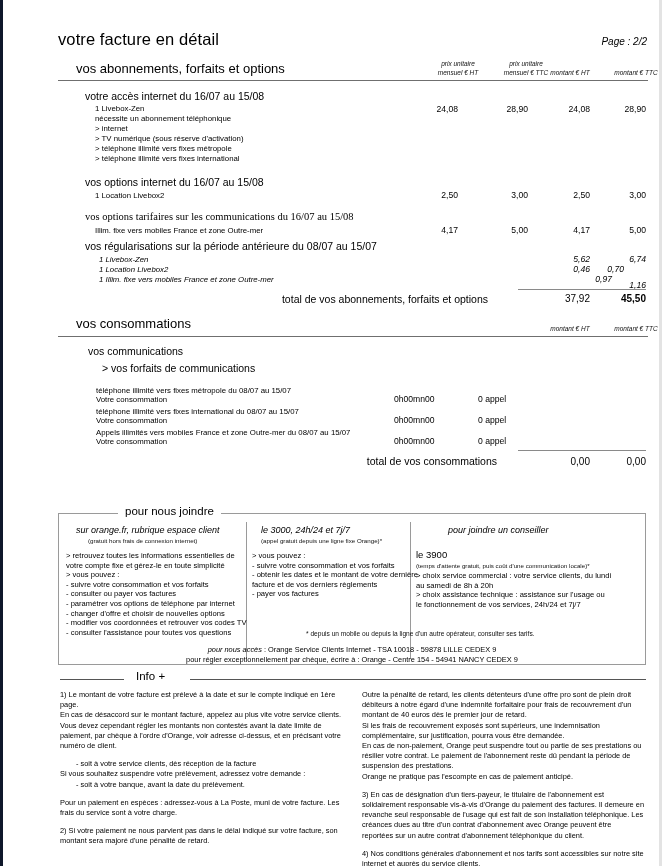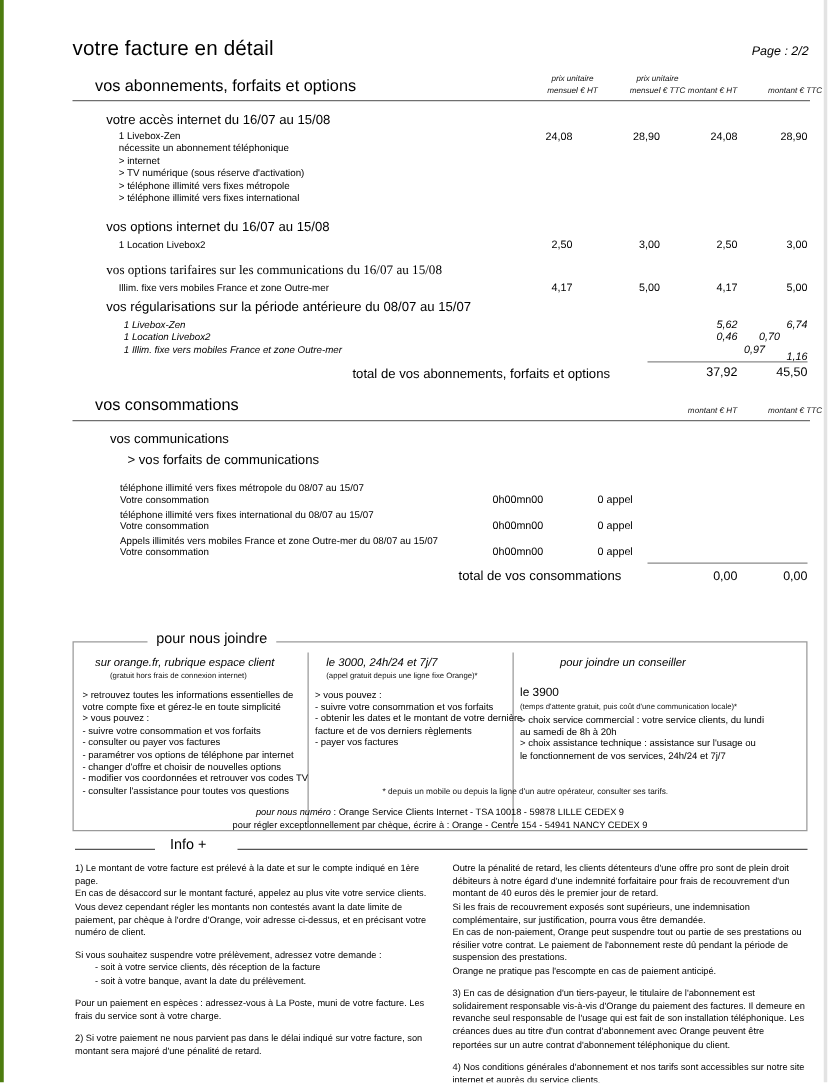--- a/index.html
+++ b/index.html
@@ -10,21 +10,21 @@
   body {
     font-family: "Liberation Sans", sans-serif;
     color: #1a1a1a;
   }
   .page {
     position: relative;
     width: 662px;
     height: 866px;
     background: #ffffff;
     box-sizing: border-box;
-    border-left: 3px solid #4d7c0f;
+    border-left: 3px solid #0f172a;
     border-right: 3px solid #e3e3e3;
     overflow: hidden;
   }
   .sheet {
     position: absolute;
     left: 55px;
     top: 0;
     width: 590px;
     height: 866px;
   }
@@ -272,21 +272,21 @@
     <div class="sub ital" style="left:41px; top:265px;">1 Location Livebox2</div>
     <div class="num ital" style="left:470px; top:264px; width:62px;">0,46</div>
     <div class="num ital" style="left:524px; top:264px; width:42px;">0,70</div>
     <div class="sub ital" style="left:41px; top:275px;">1 Illim. fixe vers mobiles France et zone Outre-mer</div>
     <div class="num ital" style="left:492px; top:274px; width:62px;">0,97</div>
     <div class="num ital" style="left:524px; top:280px; width:64px;">1,16</div>
 
     <div class="thin-rule" style="left:460px; top:289px; width:128px;"></div>
     <div class="total-lbl" style="left:120px; top:293px; width:310px;">total de vos abonnements, forfaits et options</div>
     <div class="total-num" style="left:466px; top:293px; width:66px;">37,92</div>
-    <div class="total-num" style="left:520px; top:293px; width:68px;">45,50</div>
+    <div class="total-num" style="left:520px; top:293px; width:68px;font-weight:bold;">45,50</div>
 
     <div class="sect-title" style="left:18px; top:316px;">vos consommations</div>
     <div class="rule" style="top:336px;"></div>
     <div class="colhead" style="left:462px; top:325px; width:100px;">montant € HT</div>
     <div class="colhead" style="left:528px; top:325px; width:100px;">montant € TTC</div>
 
     <div class="lbl" style="left:30px; top:345px;">vos communications</div>
     <div class="lbl" style="left:44px; top:362px;">&gt; vos forfaits de communications</div>
 
     <div class="sub" style="left:38px; top:386px;">téléphone illimité vers fixes métropole du 08/07 au 15/07</div>
@@ -342,32 +342,32 @@
     <div class="ct-phone" style="left:358px; top:549px;">le 3900</div>
     <div class="ct-sub" style="left:358px; top:562px;">(temps d'attente gratuit, puis coût d'une communication locale)*</div>
     <div class="ct-body" style="left:358px; top:571px; width:230px;">
       <div>&gt; choix service commercial : votre service clients, du lundi</div>
       <div>au samedi de 8h à 20h</div>
       <div>&gt; choix assistance technique : assistance sur l'usage ou</div>
       <div>le fonctionnement de vos services, 24h/24 et 7j/7</div>
     </div>
 
     <div class="ct-note" style="left:248px; top:630px;">* depuis un mobile ou depuis la ligne d'un autre opérateur, consulter ses tarifs.</div>
-    <div class="write-line" style="top:645px;"><i>pour nous numéro</i><span> : Orange Service Clients Internet  -  TSA 10018 - 59878 LILLE CEDEX 9</span></div>
+    <div class="write-line" style="top:645px;"><i>pour nous accès</i><span> : Orange Service Clients Internet  -  TSA 10018 - 59878 LILLE CEDEX 9</span></div>
     <div class="write-line" style="top:655px;">pour régler exceptionnellement par chèque, écrire à : Orange - Centre 154 - 54941 NANCY CEDEX 9</div>
 
     <div class="info-rule-l"></div>
     <div class="info-title">Info +</div>
     <div class="info-rule-r"></div>
 
     <div class="legal-col left">
       <p>1) Le montant de votre facture est prélevé à la date et sur le compte indiqué en 1ère page.</p>
       <p style="margin-top:-8px;">En cas de désaccord sur le montant facturé, appelez au plus vite votre service clients. Vous devez cependant régler les montants non contestés avant la date limite de paiement, par chèque à l'ordre d'Orange, voir adresse ci-dessus, et en précisant votre numéro de client.</p>
+      <p class="tight indent">- soit à votre service clients, dès réception de la facture</p>
       <p class="tight">Si vous souhaitez suspendre votre prélèvement, adressez votre demande :</p>
-      <p class="tight indent">- soit à votre service clients, dès réception de la facture</p>
       <p class="indent">- soit à votre banque, avant la date du prélèvement.</p>
       <p>Pour un paiement en espèces : adressez-vous à La Poste, muni de votre facture. Les frais du service sont à votre charge.</p>
       <p>2) Si votre paiement ne nous parvient pas dans le délai indiqué sur votre facture, son montant sera majoré d'une pénalité de retard.</p>
     </div>
 
     <div class="legal-col right">
       <p class="tight">Outre la pénalité de retard, les clients détenteurs d'une offre pro sont de plein droit débiteurs à notre égard d'une indemnité forfaitaire pour frais de recouvrement d'un montant de 40 euros dès le premier jour de retard.</p>
       <p class="tight">Si les frais de recouvrement exposés sont supérieurs, une indemnisation complémentaire, sur justification, pourra vous être demandée.</p>
       <p class="tight">En cas de non-paiement, Orange peut suspendre tout ou partie de ses prestations ou résilier votre contrat. Le paiement de l'abonnement reste dû pendant la période de suspension des prestations.</p>
       <p>Orange ne pratique pas l'escompte en cas de paiement anticipé.</p>

